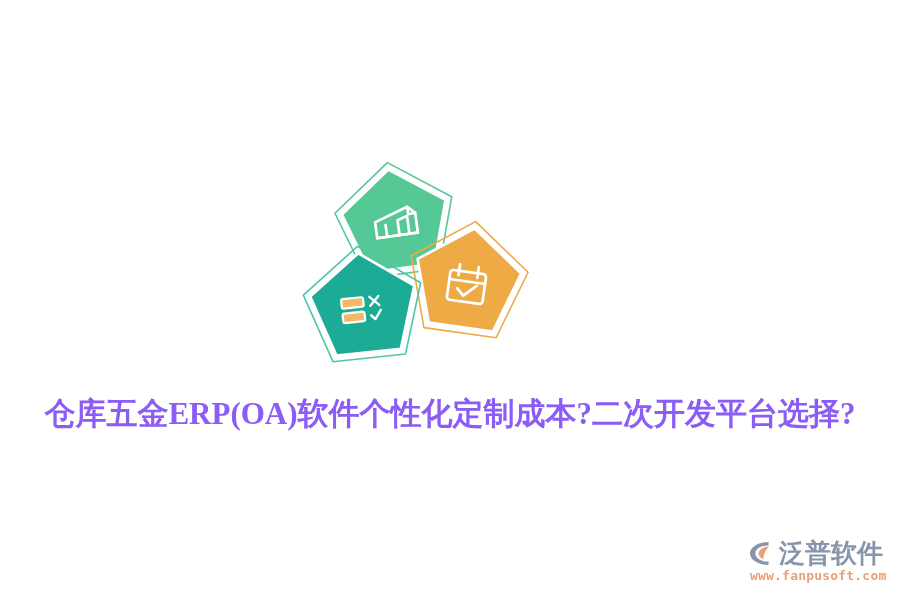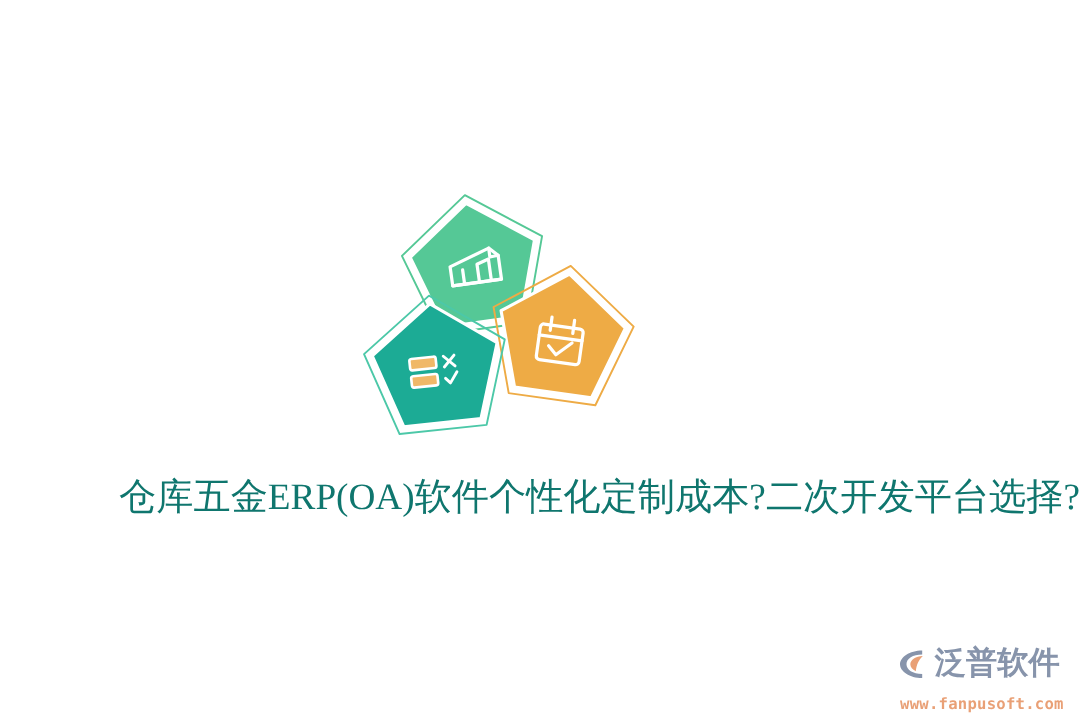--- a/index.html
+++ b/index.html
@@ -36,27 +36,27 @@
     height: 222px;
     overflow: visible;
   }
 
   
   .headline {
     position: absolute;
     left: 0;
     top: 392px;
     width: 900px;
-    text-align: right;
+    text-align: center;
     font-family: "Liberation Serif", "DejaVu Serif", serif;
     font-size: 31px;
     line-height: 44px;
-    font-weight: 400;
+    font-weight: 700;
     letter-spacing: 0px;
-    color: #0f766e;
+    color: #8b5cf6;
     white-space: nowrap;
   }
 
   
   .watermark {
     position: absolute;
     right: 12px;
     bottom: 12px;
     width: 140px;
     height: 50px;
@@ -79,21 +79,21 @@
   }
   .wm-name {
     font-family: "DejaVu Sans", "Liberation Sans", sans-serif;
     font-size: 26px;
     font-weight: 700;
     color: #8794ab;
     line-height: 28px;
     letter-spacing: 0px;
   }
   .wm-url {
-    margin-top: 12px;
+    margin-top: 0px;
     font-family: "DejaVu Sans Mono", "Liberation Mono", monospace;
     font-size: 13px;
     font-weight: 700;
     color: #e9a076;
     letter-spacing: 0.2px;
     text-align: left;
     padding-left: 2px;
     line-height: 16px;
   }
 </style>

